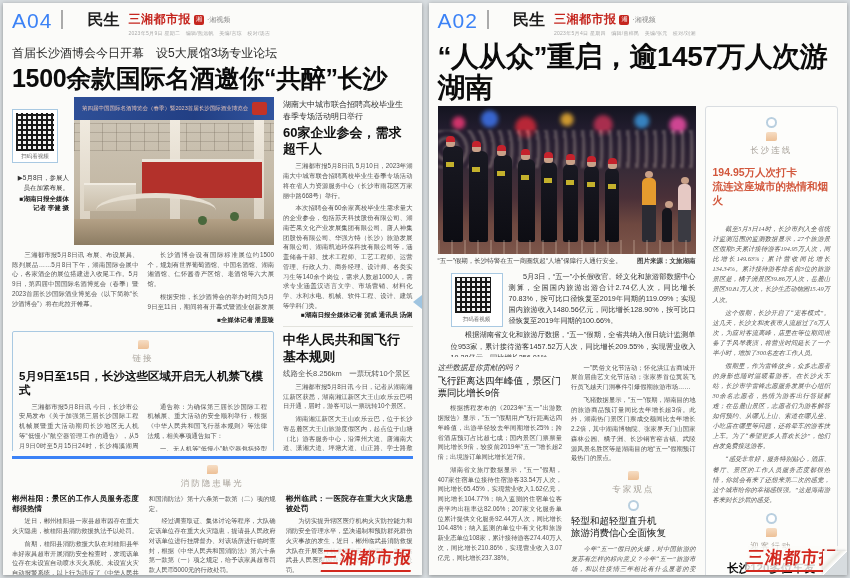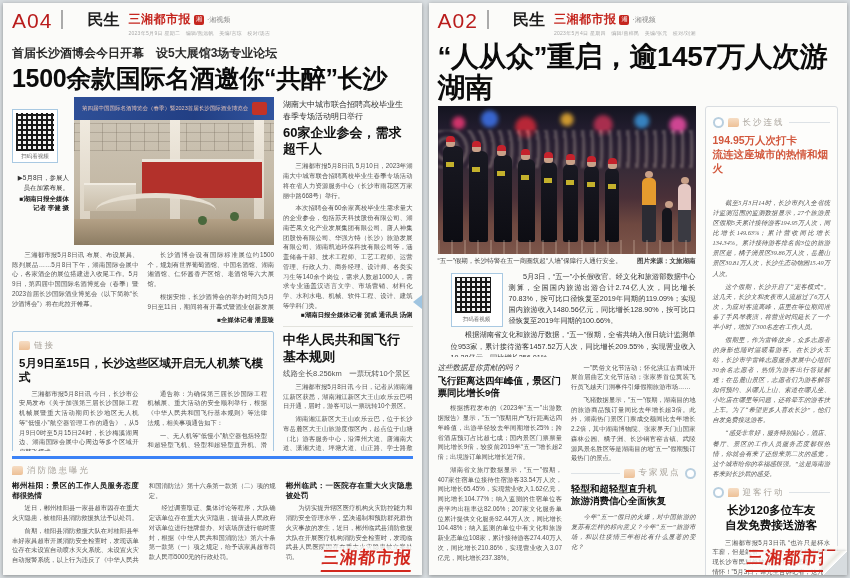--- a/index.html
+++ b/index.html
@@ -2,49 +2,49 @@
 <html><head>
 <meta charset="utf-8">
 <style>
   html,body{margin:0;padding:0;background:#c9ced2;}
   .stage{width:850px;height:578px;background:#d7dcdf;display:flex;gap:7px;padding:3px;box-sizing:border-box;
          font-family:"Liberation Sans","DejaVu Sans",sans-serif;}
   .page{flex:1;background:#fbfbf9;box-shadow:0 1px 4px rgba(0,0,0,.35);padding:5px 9px;box-sizing:border-box;
         overflow:hidden;position:relative;}
   
   .phead{display:flex;align-items:flex-start;gap:9px;padding:2px 0 3px;}
-  .pnum{font-size:21px;color:#b91c1c;letter-spacing:1px;line-height:1;}
+  .pnum{font-size:21px;color:#3b82f6;letter-spacing:1px;line-height:1;}
   .psec{font-size:16px;font-weight:700;color:#1d1d1d;border-left:2px solid #aaa;padding-left:24px;line-height:1.2;}
   .mast{margin-top:1px;}
   .mast-top{display:flex;align-items:center;gap:3px;}
   .mast-name{color:#c5261f;font-weight:900;font-size:12px;letter-spacing:.5px;}
   .mast-badge{background:#c5261f;color:#fff;font-size:6px;width:10px;height:10px;display:inline-flex;
               align-items:center;justify-content:center;border-radius:2px;}
   .mast-sub{font-size:7px;color:#8a8a8a;}
   .dateline{font-size:5px;color:#a8a8a8;margin-top:2px;letter-spacing:.3px;}
   
-  .kicker{font-size:12px;font-weight:700;color:#2b2b2b;margin:6px 0 2px;}
+  .kicker{font-size:12px;font-weight:400;color:#2b2b2b;margin:6px 0 2px;}
   .headline1{font-size:25px;font-weight:900;color:#0b0b0b;margin:0 0 4px;line-height:1.15;letter-spacing:-.3px;}
   .headlineR{font-size:28px;font-weight:900;color:#0b0b0b;margin:3px 0 2px;line-height:1.1;letter-spacing:-.5px;}
   .subheadR{font-size:10.5px;color:#4a4a4a;margin:2px 0 6px;}
   .h-md{font-size:13px;font-weight:800;color:#101010;margin:2px 0 4px;line-height:1.25;}
-  .h-sub{font-size:9.5px;font-weight:700;color:#101010;margin:2px 0 4px;line-height:1.3;}
+  .h-sub{font-size:9.5px;font-weight:400;color:#101010;margin:2px 0 4px;line-height:1.3;}
   .script{font-style:italic;font-size:7.5px;color:#3a3a3a;font-family:"Liberation Serif","DejaVu Serif",serif;}
   
   .bodyT{font-size:6.3px;line-height:1.55;color:#515151;text-align:justify;}
   .bodyT p{margin:0 0 3px;text-indent:2em;}
   .cols2{column-count:2;column-gap:9px;}
   .cols3{column-count:3;column-gap:10px;max-height:100px;overflow:hidden;margin-top:3px;}
   .cols3 h4{font-size:7.5px;color:#1c1c1c;margin:0 0 3px;line-height:1.3;}
   .sign{text-align:right;font-size:6.4px;font-weight:700;color:#222;margin-top:2px;}
   .bodyK{font-family:"Liberation Serif","DejaVu Serif",serif;font-style:italic;font-size:6.3px;color:#555;
          line-height:1.6;text-align:justify;}
   .bodyK p{margin:0 0 3px;text-indent:2em;}
   
-  .sec-head{display:flex;align-items:center;gap:4px;margin:4px 0 4px;}
+  .sec-head{display:flex;align-items:center;gap:4px;margin:4px 0 4px;flex-direction:column;}
   .node{width:7px;height:7px;border:2px solid #b9cfdf;border-radius:50%;background:#fff;flex:none;}
   .bubble{width:11px;height:9px;background:linear-gradient(#f6ddc4,#edc096);border-radius:2px 2px 2px 0;flex:none;}
   .sec-label{color:#aaa49c;font-size:8.5px;letter-spacing:2px;white-space:nowrap;}
   .sec-line{flex:1;height:1px;background:#dde2e6;}
   
   .main-row{display:flex;gap:9px;height:354px;overflow:hidden;margin-top:2px;}
   .left-main{width:262px;flex:none;}
   .mid-col{flex:1;min-width:0;overflow:hidden;}
   .photo-row{display:flex;gap:5px;height:148px;}
   .qr-col{width:57px;flex:none;display:flex;flex-direction:column;}
@@ -118,21 +118,21 @@
   .floorlights{position:absolute;bottom:0;left:0;right:0;height:14px;opacity:.45;
         background:repeating-linear-gradient(90deg,rgba(240,220,200,.5) 0 2px,transparent 2px 13px);}
   .capR{display:flex;justify-content:space-between;gap:8px;font-size:6.5px;color:#444;margin-top:3px;}
   .capR .cr{font-weight:700;white-space:nowrap;}
   .leadR{margin-top:5px;font-size:7.2px;color:#333;text-align:justify;line-height:1.55;max-height:86px;overflow:hidden;margin-left:13px;}
   .leadR p{margin:0 0 3px;text-indent:2em;}
   .qr-float{float:left;width:44px;border:1px solid #a9c9e2;padding:3px;margin:2px 6px 2px 0;background:#fff;}
   .qr-float .qr{width:36px;height:36px;}
   .subrow{display:flex;gap:9px;margin-top:6px;height:232px;overflow:hidden;}
   .subcol{flex:1;min-width:0;}
-  .hl-orange{color:#d2573c;font-size:10.5px;font-weight:800;white-space:pre-line;line-height:1.35;margin:0 0 23px;}
+  .hl-orange{color:#d2573c;font-size:10.5px;font-weight:800;white-space:pre-line;line-height:1.35;margin:0 0 17px;}
   .hl-dark{color:#0e0e0e;font-size:11.5px;font-weight:800;white-space:pre-line;line-height:1.3;margin:2px 0 5px;text-align:center;}
   .curl{position:absolute;right:0;bottom:0;width:24px;height:24px;
         background:linear-gradient(315deg,#d7dcdf 48%,#ffffff 50%,#e9e9e2 62%,#fbfbf9 75%);box-shadow:-1px -1px 2px rgba(0,0,0,.12);}
 </style>
 </head>
 <body>
 
 <div class="stage">
 
   <div class="page">

